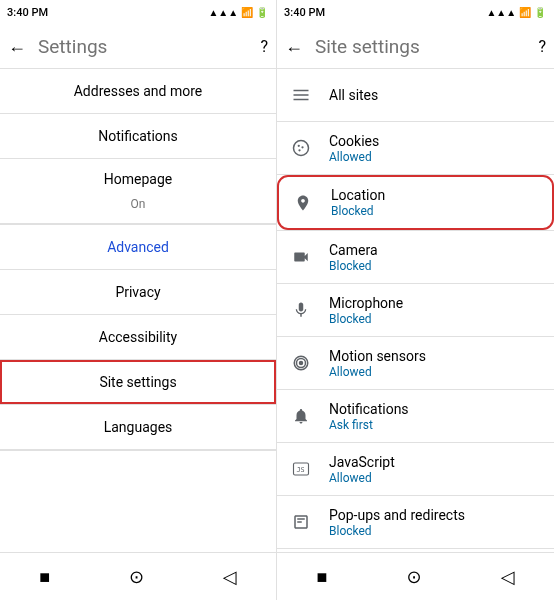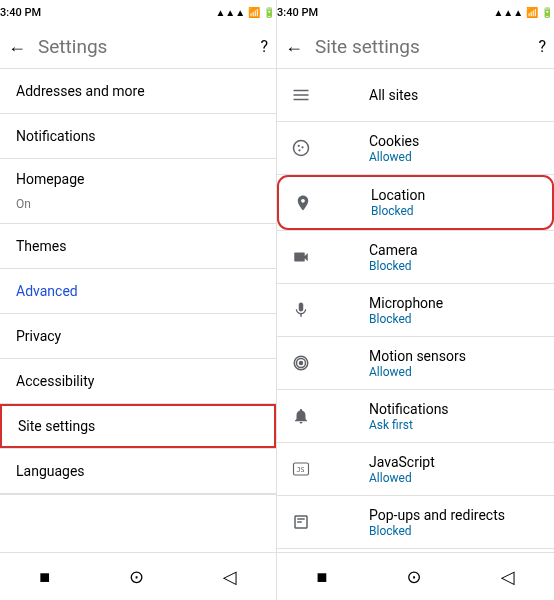--- a/index.html
+++ b/index.html
@@ -22,21 +22,21 @@
       border-right: 1px solid #e0e0e0;
       overflow: hidden;
     }
 
     .status-bar {
       height: 24px;
       background: #fff;
       display: flex;
       align-items: center;
       justify-content: space-between;
-      padding: 0 0;
+      padding: 0 7px;
       font-size: 11px;
       font-weight: 500;
       color: #000;
     }
 
     .status-icons {
       display: flex;
       align-items: center;
       gap: 3px;
       font-size: 10px;
@@ -81,20 +81,21 @@
     }
 
     .settings-item {
       display: flex;
       flex-direction: column;
       justify-content: center;
       padding: 12px 16px;
       min-height: 44px;
       cursor: pointer;
       position: relative;
+      align-items: center;
     }
 
     .settings-item-label {
       font-size: 14px;
       color: #000;
       font-weight: 400;
     }
 
     .settings-item-sub {
       font-size: 12px;
@@ -145,21 +146,20 @@
       align-items: center;
       justify-content: center;
       font-size: 16px;
       color: #5f6368;
       flex-shrink: 0;
     }
 
     .site-item-text {
       display: flex;
       flex-direction: column;
-      margin-left: 40px;
     }
 
     .site-item-label {
       font-size: 14px;
       color: #000;
       font-weight: 400;
     }
 
     .site-item-sub {
       font-size: 12px;
@@ -204,23 +204,20 @@
       <span class="settings-item-label">Notifications</span>
     </div>
     <div class="divider"></div>
 
     <div class="settings-item">
       <span class="settings-item-label">Homepage</span>
       <span class="settings-item-sub">On</span>
     </div>
     <div class="divider"></div>
 
-    <div class="settings-item">
-      <span class="settings-item-label">Themes</span>
-    </div>
     <div class="divider"></div>
 
     <div class="settings-item">
       <span class="settings-item-blue">Advanced</span>
     </div>
     <div class="divider"></div>
 
     <div class="settings-item">
       <span class="settings-item-label">Privacy</span>
     </div>

